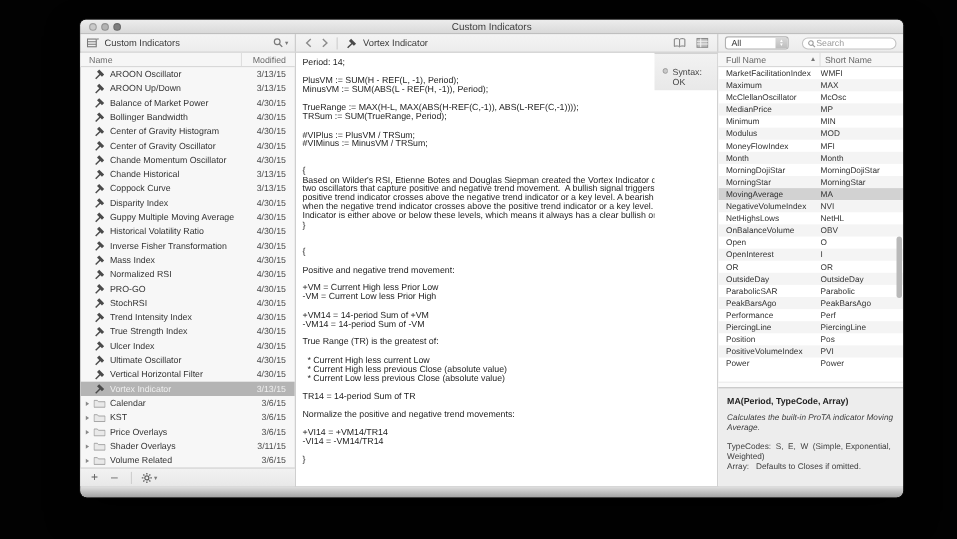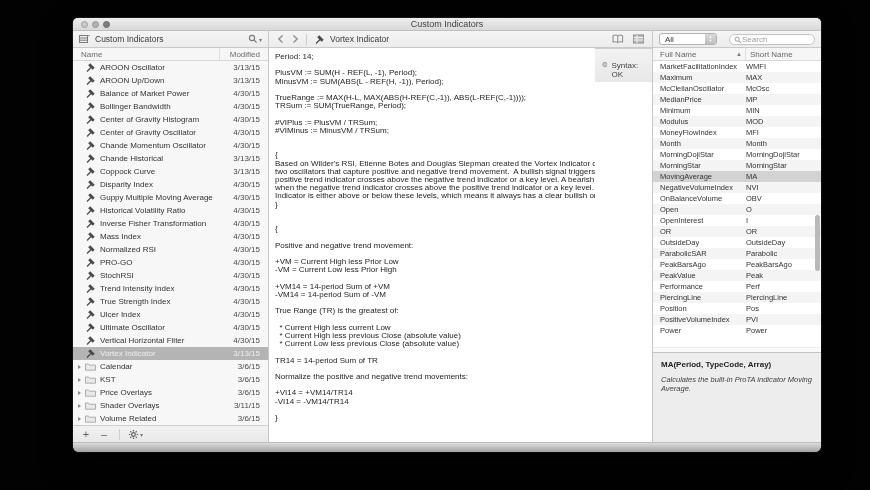--- a/index.html
+++ b/index.html
@@ -676,20 +676,24 @@
         </div>
           <div class="fn-row selected">
           <span class="fn-full">MovingAverage</span>
           <span class="fn-short">MA</span>
         </div>
           <div class="fn-row">
           <span class="fn-full">NegativeVolumeIndex</span>
           <span class="fn-short">NVI</span>
         </div>
           <div class="fn-row">
+          <span class="fn-full">NetHighsLows</span>
+          <span class="fn-short">NetHL</span>
+        </div>
+          <div class="fn-row">
           <span class="fn-full">OnBalanceVolume</span>
           <span class="fn-short">OBV</span>
         </div>
           <div class="fn-row">
           <span class="fn-full">Open</span>
           <span class="fn-short">O</span>
         </div>
           <div class="fn-row">
           <span class="fn-full">OpenInterest</span>
           <span class="fn-short">I</span>
@@ -702,24 +706,20 @@
           <span class="fn-full">OutsideDay</span>
           <span class="fn-short">OutsideDay</span>
         </div>
           <div class="fn-row">
           <span class="fn-full">ParabolicSAR</span>
           <span class="fn-short">Parabolic</span>
         </div>
           <div class="fn-row">
           <span class="fn-full">PeakBarsAgo</span>
           <span class="fn-short">PeakBarsAgo</span>
-        </div>
-          <div class="fn-row">
-          <span class="fn-full">PeakValue</span>
-          <span class="fn-short">Peak</span>
         </div>
           <div class="fn-row">
           <span class="fn-full">Performance</span>
           <span class="fn-short">Perf</span>
         </div>
           <div class="fn-row">
           <span class="fn-full">PiercingLine</span>
           <span class="fn-short">PiercingLine</span>
         </div>
           <div class="fn-row">
@@ -733,18 +733,20 @@
           <div class="fn-row">
           <span class="fn-full">Power</span>
           <span class="fn-short">Power</span>
         </div>
         </div>
       <div class="clip-sliver"></div>
       <div class="fn-scrollthumb"></div>
       <div class="detail">
         <div class="sig">MA(Period, TypeCode, Array)</div>
         <div class="desc">Calculates the built-in ProTA indicator Moving Average.</div>
+        <div class="notes">TypeCodes:  S,  E,  W  (Simple, Exponential, Weighted)
+Array:   Defaults to Closes if omitted.</div>
       </div>
     </div>
   </div>
 
   <div class="bottom-edge"></div>
 </div>
 
 </body></html>

